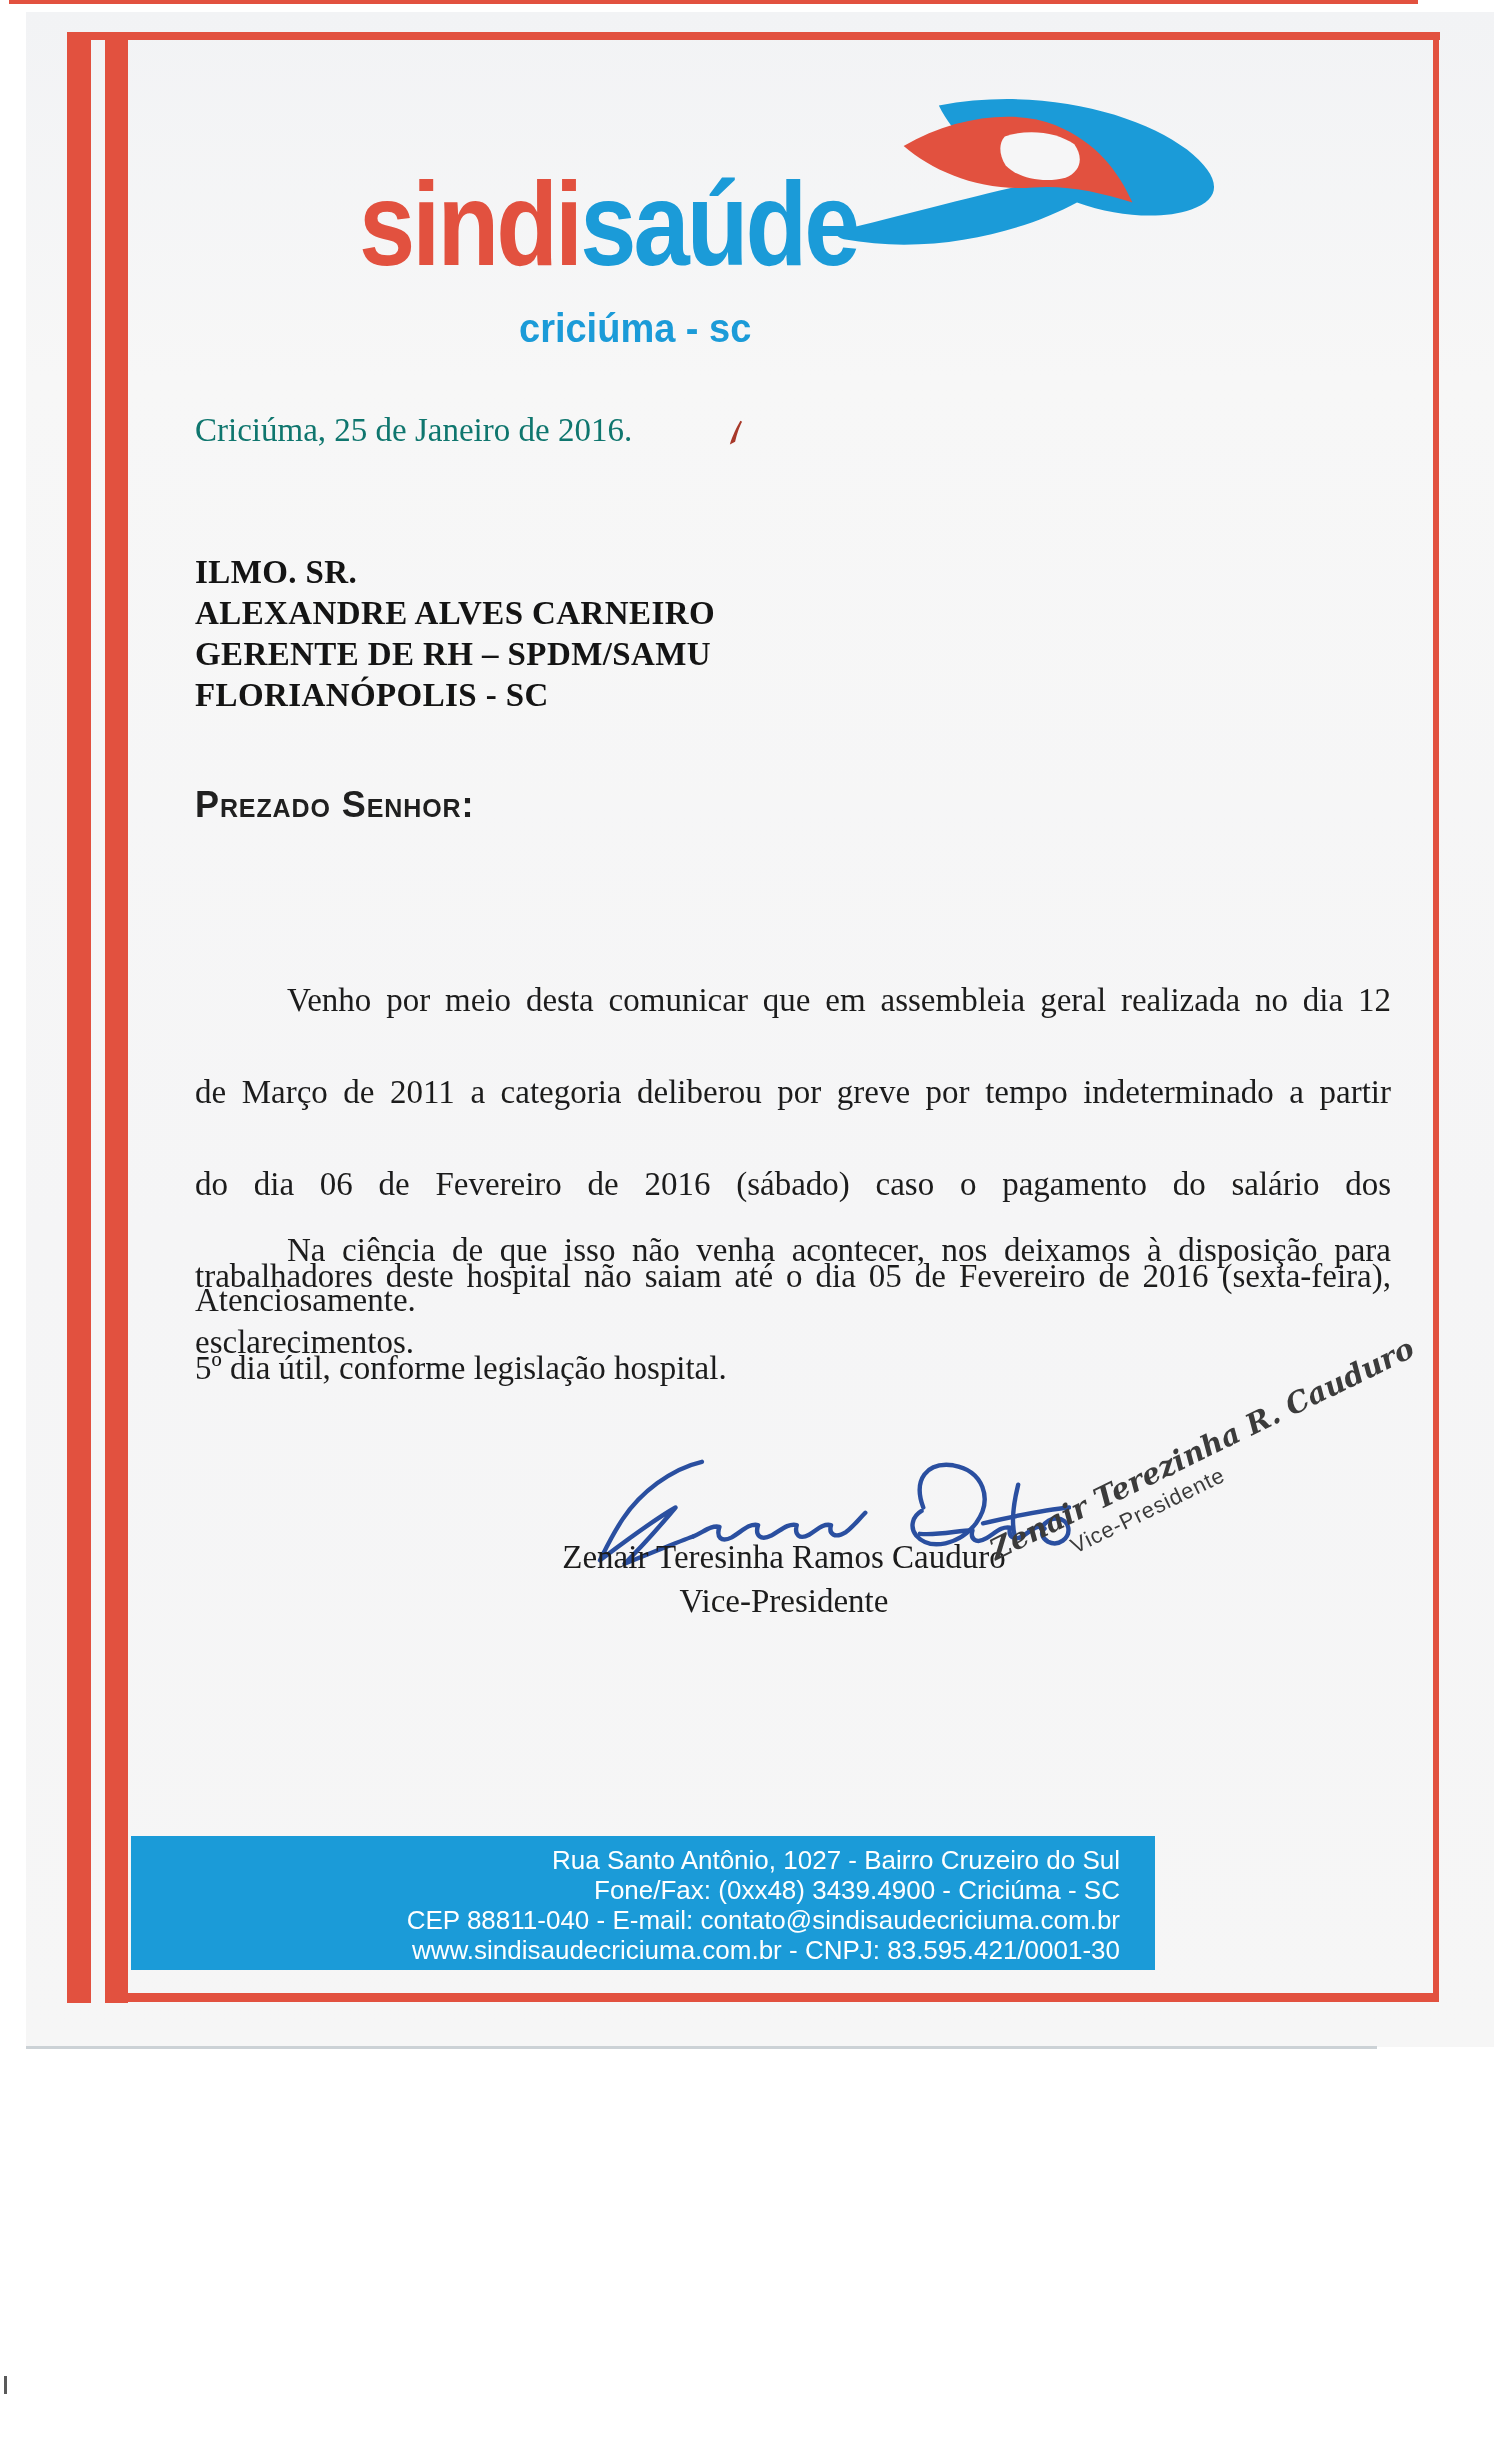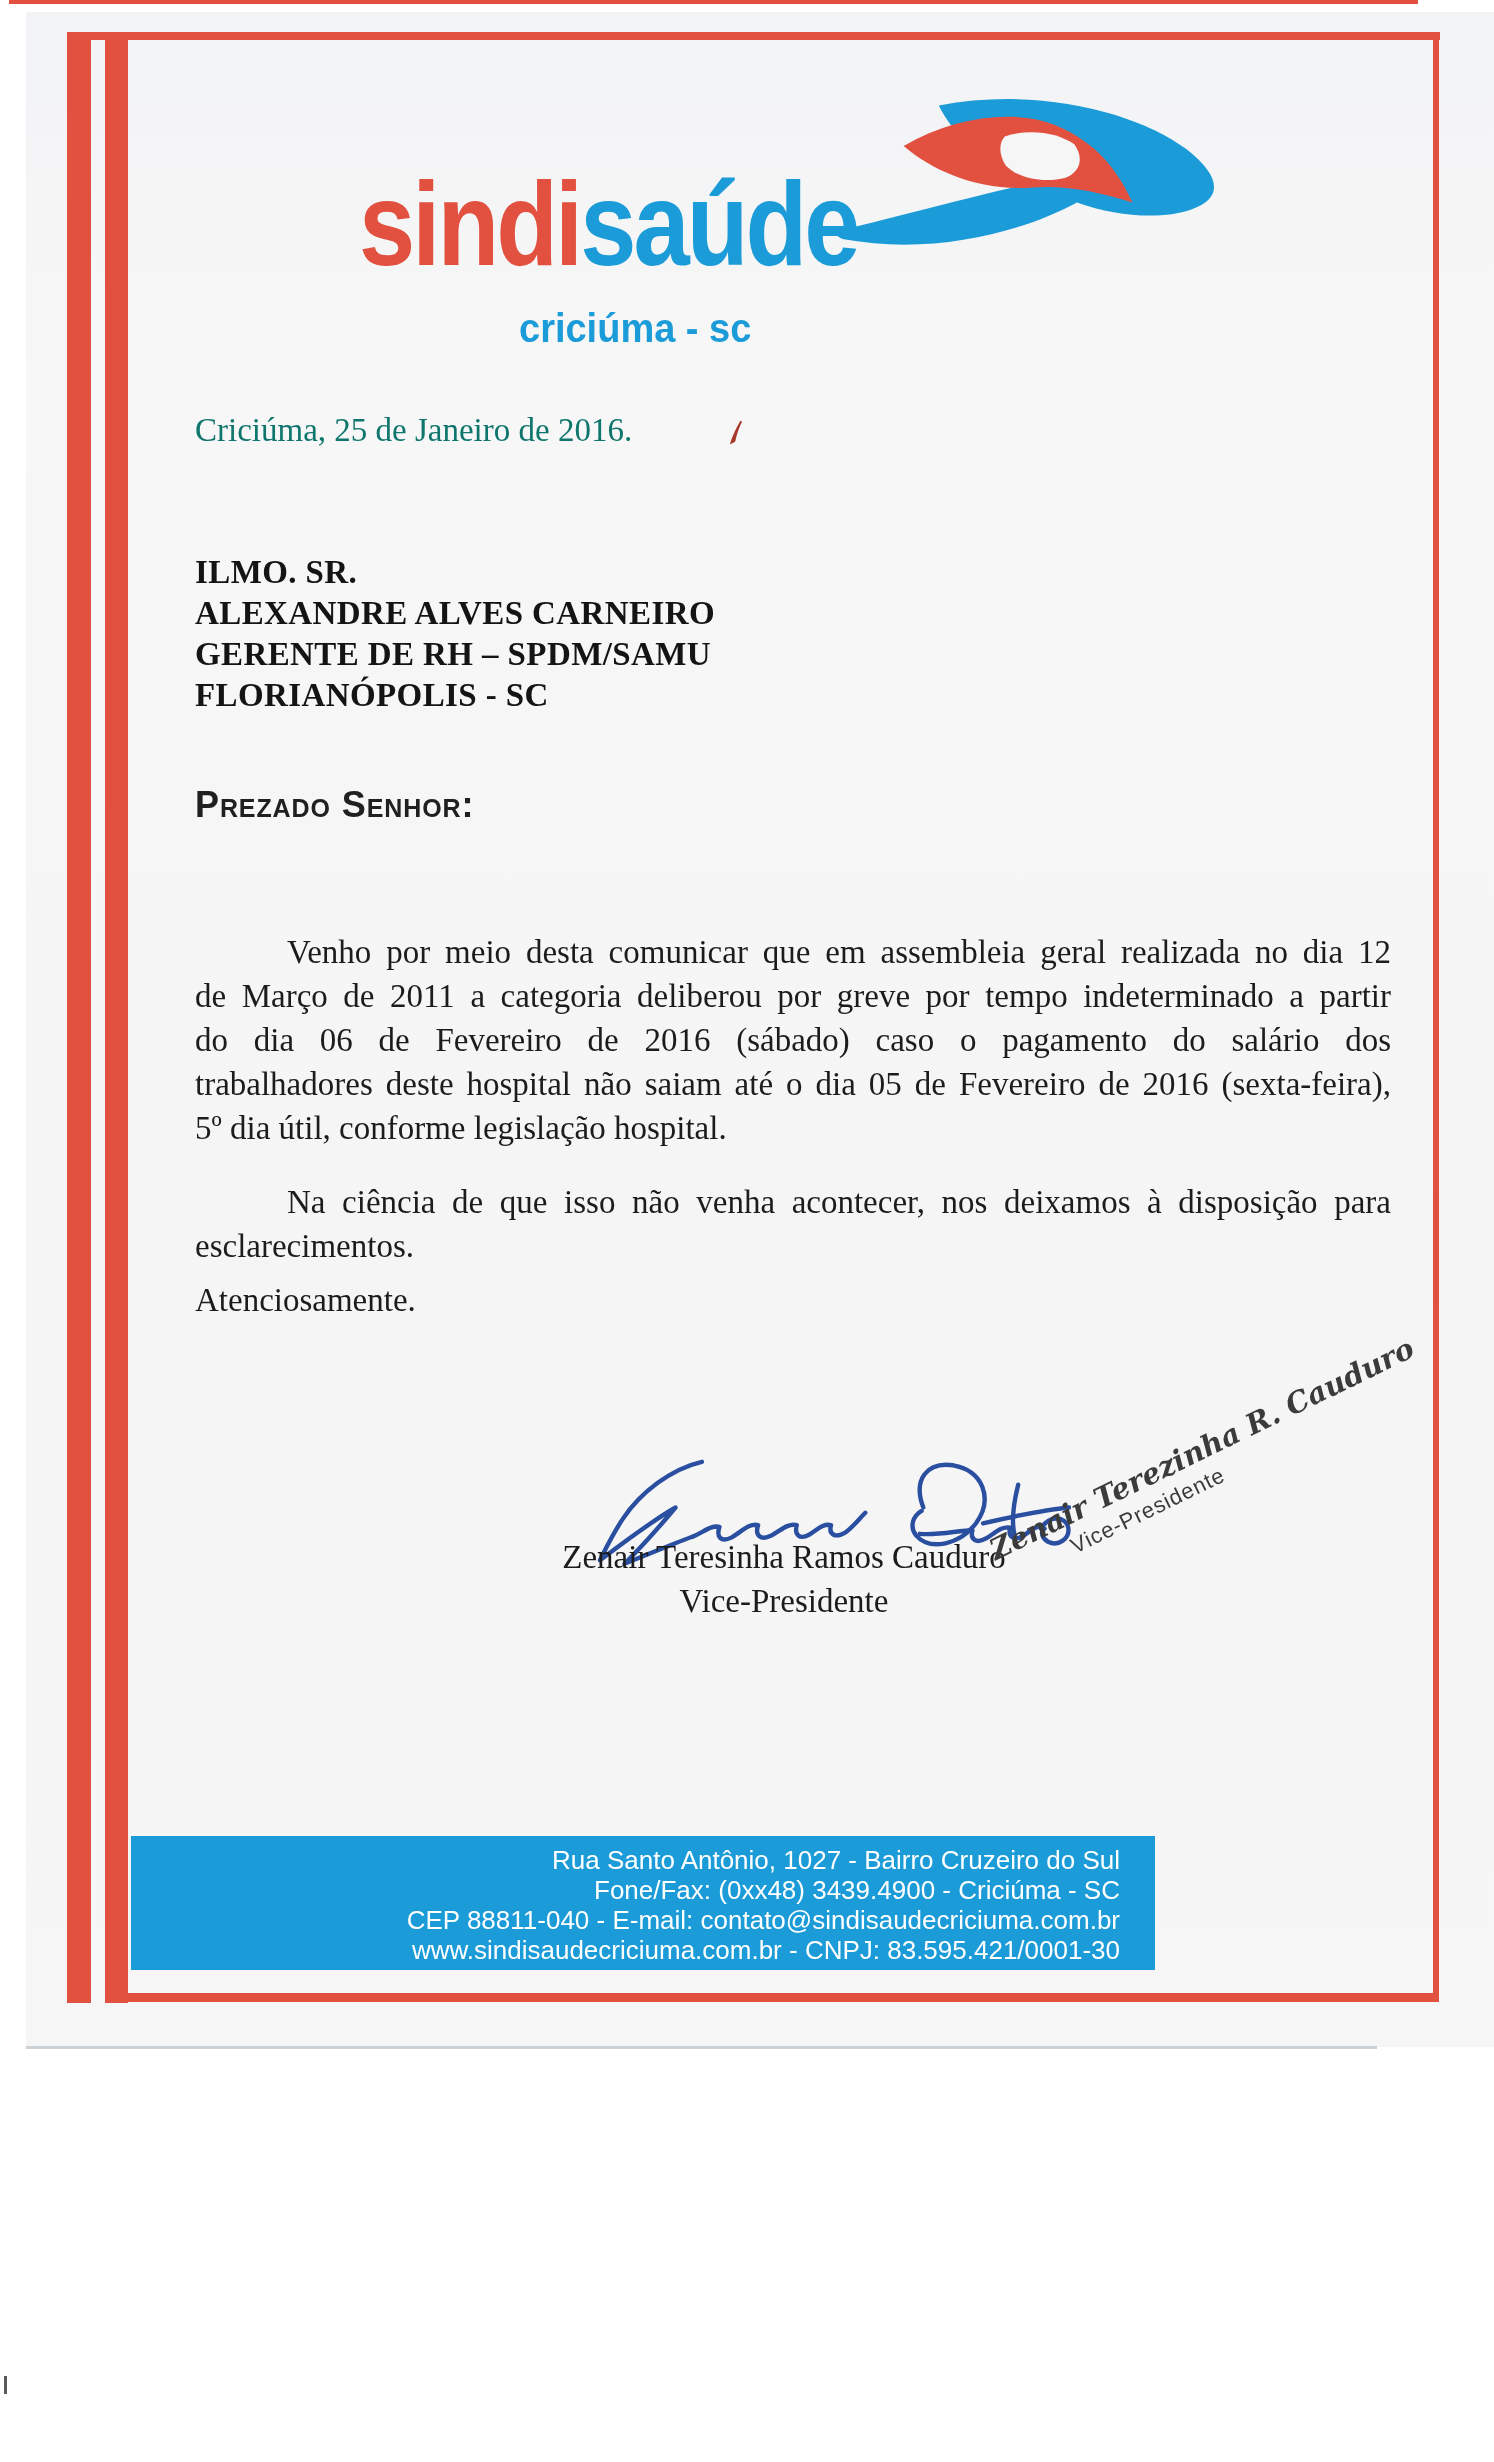--- a/index.html
+++ b/index.html
@@ -55,21 +55,21 @@
     letter-spacing:0.4px; white-space:nowrap;
   }
   .salutation {
     position:absolute; left:195px; top:784px;
     font-family:"Liberation Sans", sans-serif; font-weight:bold;
     font-variant:small-caps; font-size:36px; color:#202020; letter-spacing:0.9px;
   }
   .body-block { position:absolute; left:195px; width:1196px; font-size:33px; color:#1c1c1c; }
   .para1 { top:930px; }
   .para2 { top:1180px; }
-  .body-line { line-height:44px; text-align:justify; text-align-last:justify; white-space:normal; }
+  .body-line { line-height:44px; text-align:justify; text-align-last:justify; white-space:normal;margin-top:48px; }
   .body-line.first { text-indent:92px; }
   .body-line.last  { text-align-last:left; }
   .closing {
     position:absolute; left:195px; top:1282px;
     font-size:33px; color:#1c1c1c;
   }
 
   
   .signature-svg { position:absolute; left:570px; top:1453px; width:501px; height:123px; }
   .signer-name {

